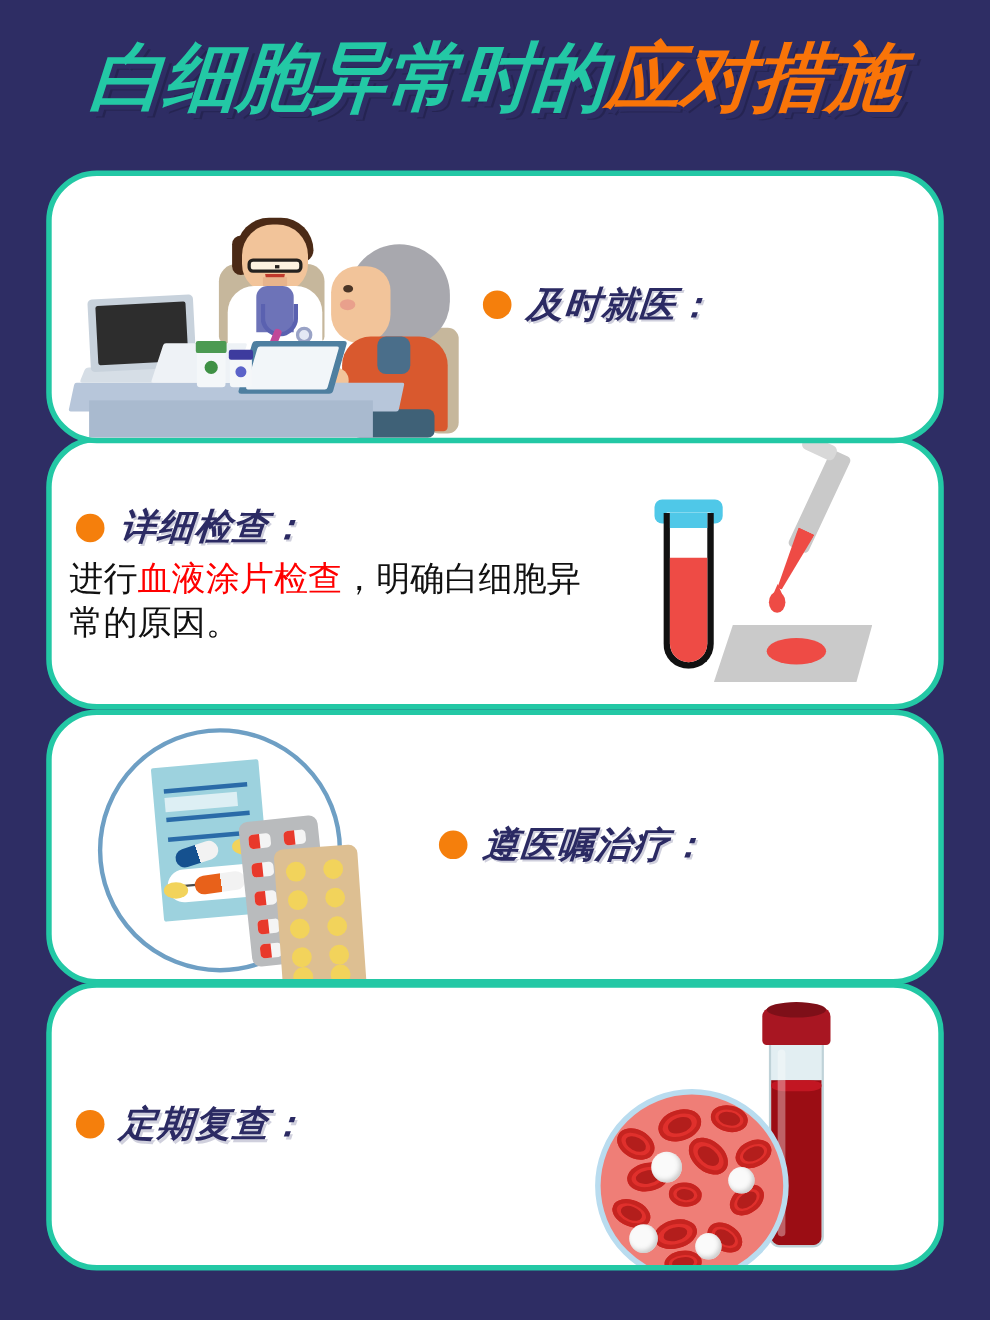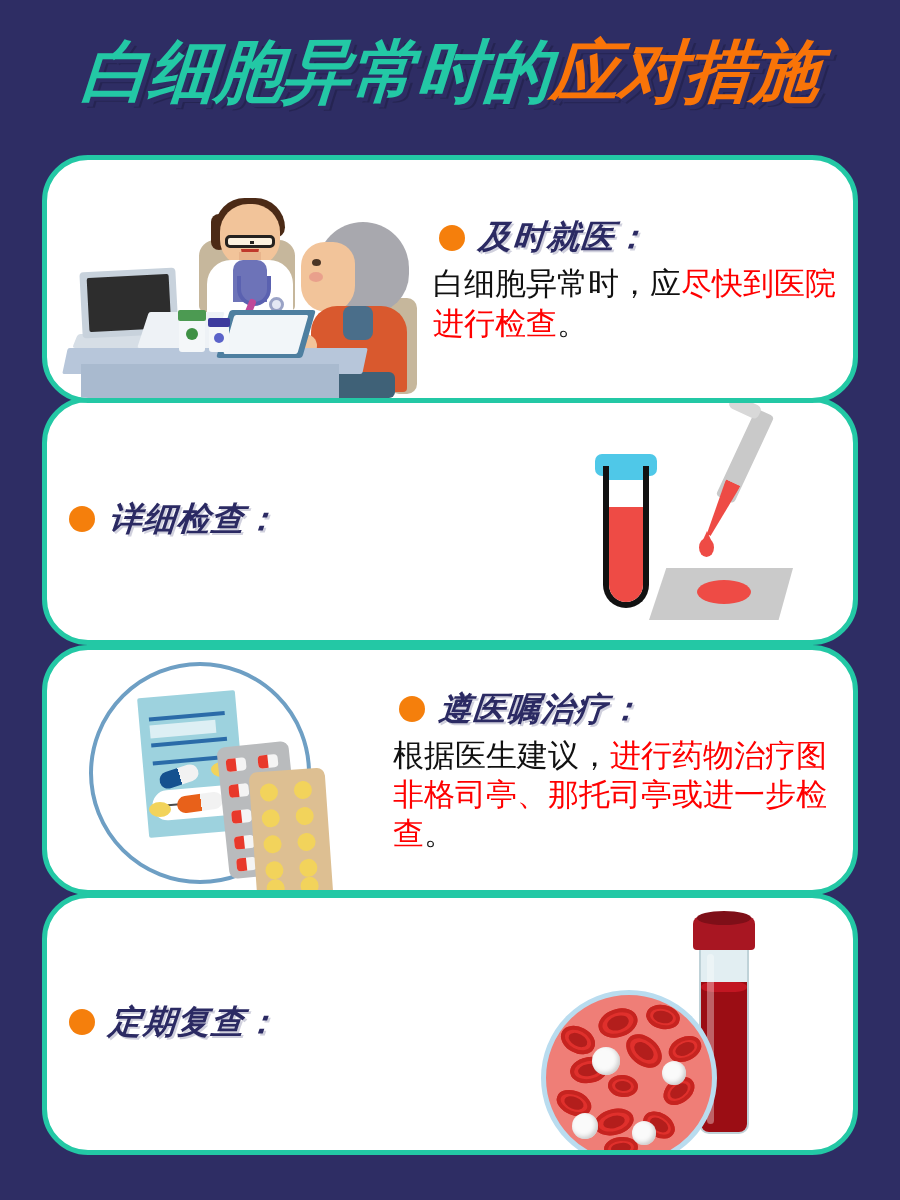--- a/index.html
+++ b/index.html
@@ -421,30 +421,30 @@
         <div class="clipboard"></div>
         <div class="pill-bottle-a"></div>
         <div class="pill-bottle-b"></div>
       </div>
     </div>
     <div class="copy">
       <div class="heading">
         <span class="bullet"></span>
         <span class="heading-text">及时就医：</span>
       </div>
-      <div class="body-text"><span>白细胞异常时，应</span><span class="hl">尽快到医院进行检查</span><span>。</span></div>
     </div>
   </div>
 
   <div class="card card-2">
     <div class="copy">
       <div class="heading">
         <span class="bullet"></span>
         <span class="heading-text">详细检查：</span>
       </div>
+      <div class="body-text"><span>进行</span><span class="hl">血液涂片检查</span><span>，明确白细胞异常的原因。</span></div>
     </div>
     <div class="art art2">
       <div class="scene2">
         <div class="slide"></div>
         <div class="slide-drop"></div>
         <div class="tube-cap"></div>
         <div class="tube">
             <div class="tube-top-band"></div>
             <div class="tube-fill"></div>
           </div>
@@ -495,21 +495,20 @@
           <span class="cell cell-yellow" style="left:10px; top:108px;"></span>
           <span class="cell cell-yellow" style="left:44px; top:108px;"></span>
         </div>
       </div>
     </div>
     <div class="copy">
       <div class="heading">
         <span class="bullet"></span>
         <span class="heading-text">遵医嘱治疗：</span>
       </div>
-      <div class="body-text"><span>根据医生建议，</span><span class="hl">进行药物治疗图非格司亭、那托司亭或进一步检查</span><span>。</span></div>
     </div>
   </div>
 
   <div class="card card-4">
     <div class="copy">
       <div class="heading">
         <span class="bullet"></span>
         <span class="heading-text">定期复查：</span>
       </div>
     </div>

